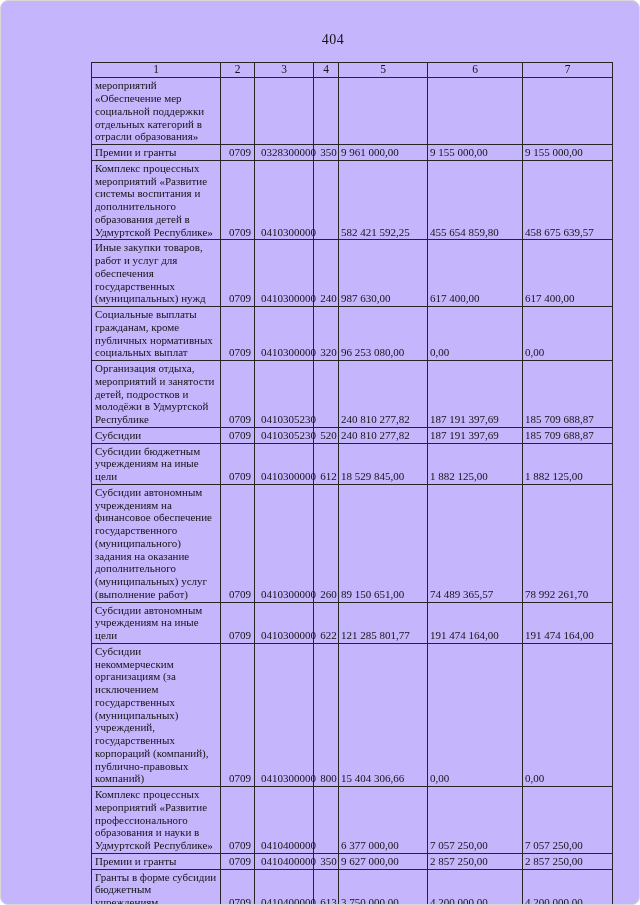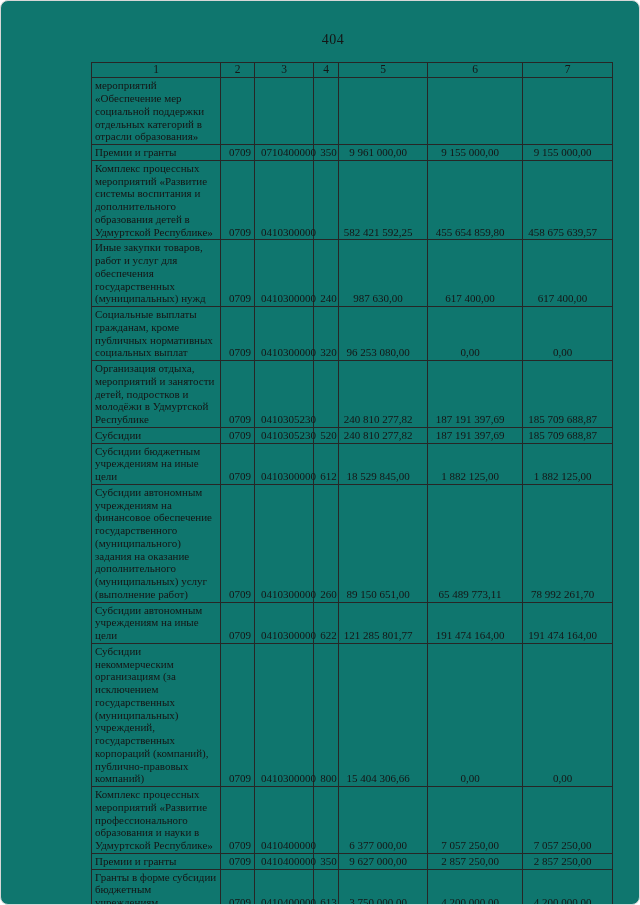--- a/index.html
+++ b/index.html
@@ -5,21 +5,21 @@
   html, body {
     margin: 0;
     padding: 0;
     background: #ffffff;
   }
   .sheet {
     position: relative;
     width: 640px;
     height: 905px;
     box-sizing: border-box;
-    background: #0f766e;
+    background: #c4b5fd;
     border: 1px solid #d7d7d7;
     border-radius: 8px;
     overflow: hidden;
     font-family: "Liberation Serif", "DejaVu Serif", serif;
     color: #151515;
   }
   .page-number {
     position: absolute;
     top: 31px;
     left: 0;
@@ -59,21 +59,21 @@
     padding-right: 3px;
     margin-left: 17px;
   }
   td.cell-code {
     text-align: center;
     white-space: nowrap;
     padding-left: 6px;
     padding-right: 1px;
   }
   td.cell-num {
-    text-align: center;
+    text-align: left;
     white-space: nowrap;
     padding-right: 12px;
   }
 </style>
 </head>
 <body>
 
 <div class="sheet">
   <div class="page-number">404</div>
 
@@ -104,21 +104,21 @@
           <td class="cell-code"></td>
           <td class="cell-code"></td>
           <td class="cell-code"></td>
           <td class="cell-num"></td>
           <td class="cell-num"></td>
           <td class="cell-num"></td>
         </tr>
         <tr>
           <td class="cell-label">Премии и гранты</td>
           <td class="cell-code">0709</td>
-          <td class="cell-code">0710400000</td>
+          <td class="cell-code">0328300000</td>
           <td class="cell-code">350</td>
           <td class="cell-num">9 961 000,00</td>
           <td class="cell-num">9 155 000,00</td>
           <td class="cell-num">9 155 000,00</td>
         </tr>
         <tr>
           <td class="cell-label">Комплекс процессных мероприятий «Развитие системы воспитания и дополнительного образования детей в Удмуртской Республике»</td>
           <td class="cell-code">0709</td>
           <td class="cell-code">0410300000</td>
           <td class="cell-code"></td>
@@ -170,21 +170,21 @@
           <td class="cell-num">18 529 845,00</td>
           <td class="cell-num">1 882 125,00</td>
           <td class="cell-num">1 882 125,00</td>
         </tr>
         <tr>
           <td class="cell-label">Субсидии автономным учреждениям на финансовое обеспечение государственного (муниципального) задания на оказание дополнительного (муниципальных) услуг (выполнение работ)</td>
           <td class="cell-code">0709</td>
           <td class="cell-code">0410300000</td>
           <td class="cell-code">260</td>
           <td class="cell-num">89 150 651,00</td>
-          <td class="cell-num">65 489 773,11</td>
+          <td class="cell-num">74 489 365,57</td>
           <td class="cell-num">78 992 261,70</td>
         </tr>
         <tr>
           <td class="cell-label">Субсидии автономным учреждениям на иные цели</td>
           <td class="cell-code">0709</td>
           <td class="cell-code">0410300000</td>
           <td class="cell-code">622</td>
           <td class="cell-num">121 285 801,77</td>
           <td class="cell-num">191 474 164,00</td>
           <td class="cell-num">191 474 164,00</td>

